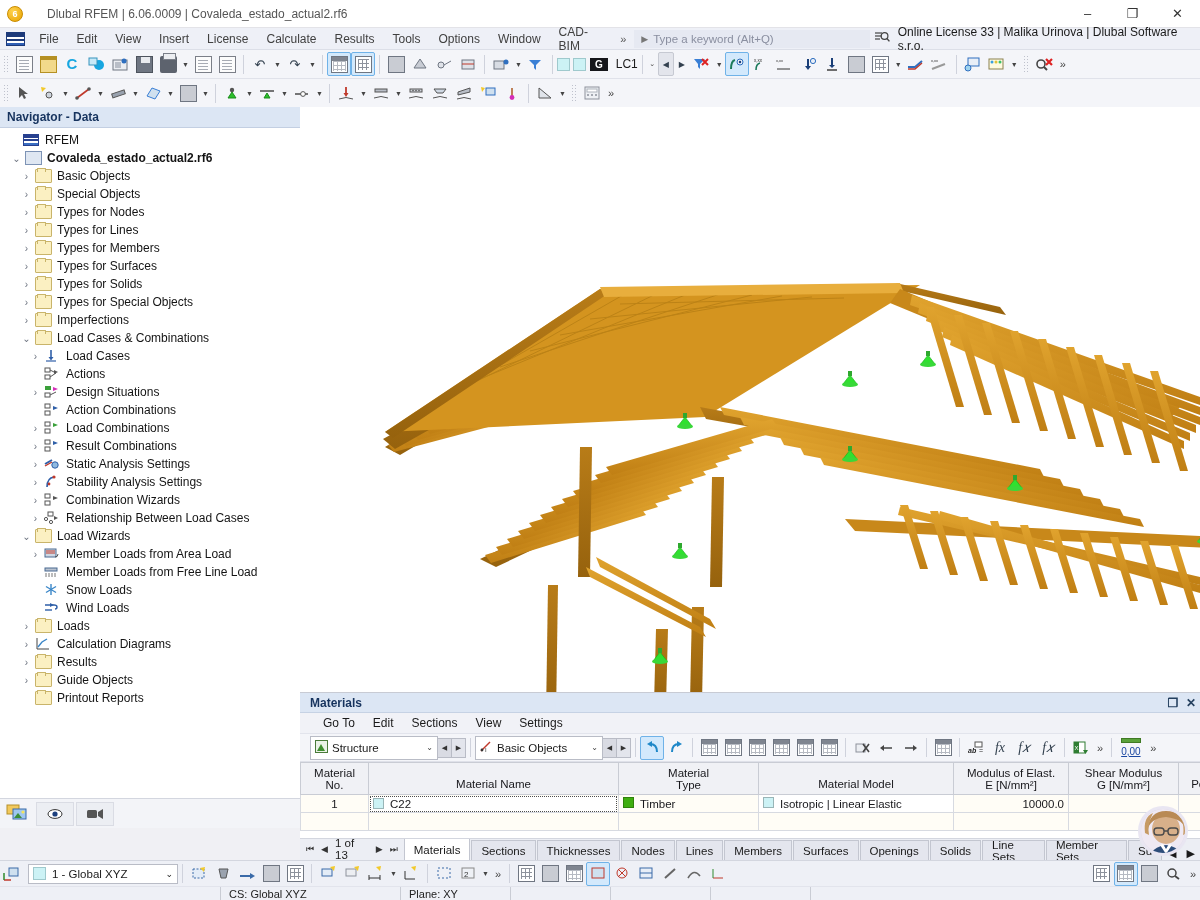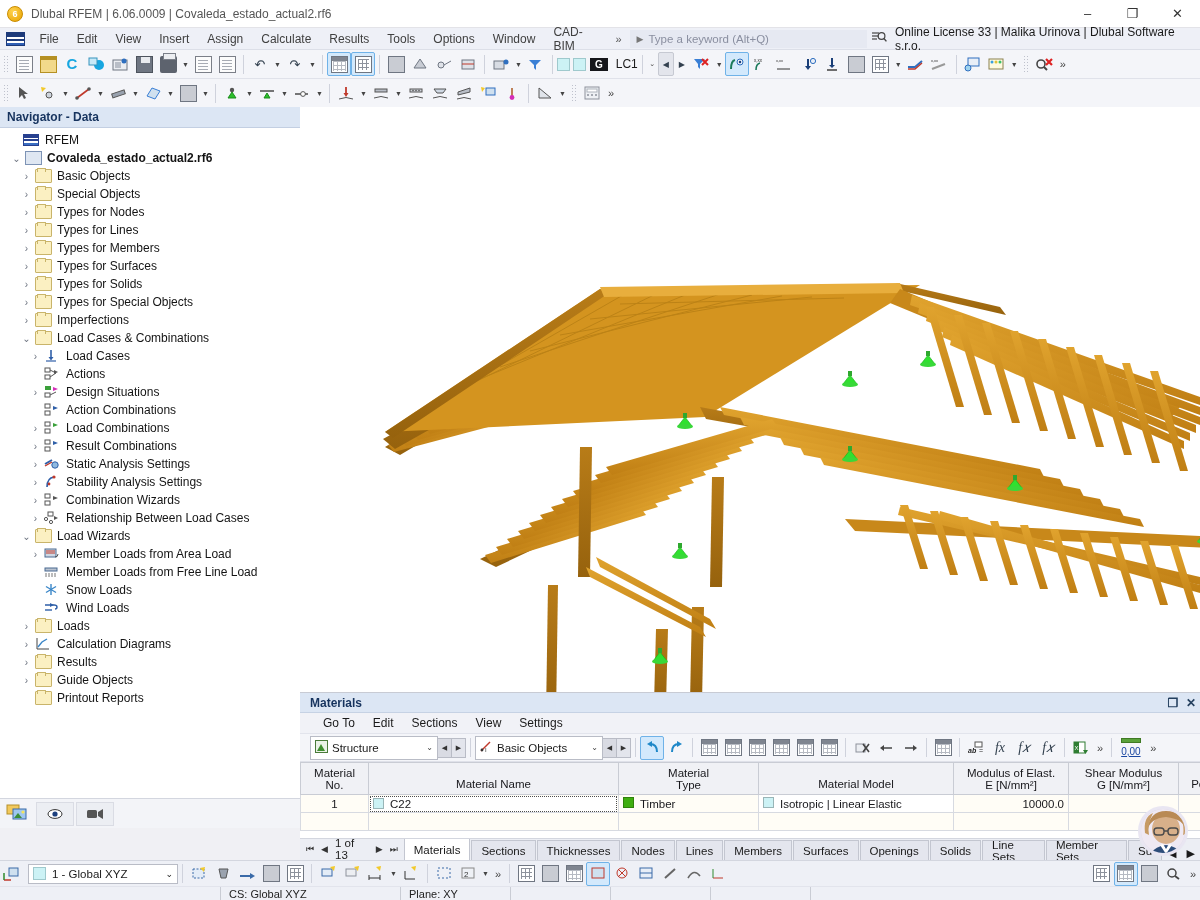--- a/index.html
+++ b/index.html
@@ -19,21 +19,21 @@
   .titlebar {
     height: 28px; background: #ffffff; display: flex; align-items: center;
     border-bottom: 1px solid #e3e3e8;
   }
   .titlebar .app-icon {
     width: 16px; height: 16px; margin: 0 8px 0 7px; border-radius: 50%;
     background: radial-gradient(circle at 35% 30%, #ffd24d, #e8a200);
     border: 1px solid #c98c00;
     font-size: 9px; color: #fff; text-align: center; line-height: 15px; font-weight: bold;
   }
-  .titlebar .title { font-size: 12px; color: #555; }
+  .titlebar .title { font-size: 12px; color: #555; margin-left: 16px; }
   .titlebar .spacer { flex: 1; }
   .winbtn {
     width: 45px; height: 28px; display: flex; align-items: center; justify-content: center;
     font-size: 13px; color: #333;
   }
 
   
   .menubar {
     height: 22px; background: #eef0f7; display: flex; align-items: center;
     border-bottom: 1px solid #dcdfe8; position: relative;
@@ -220,21 +220,21 @@
     <div class="winbtn">❐</div>
     <div class="winbtn close">✕</div>
   </div>
 
   <div class="menubar">
     <div class="menu-logo"></div>
     <div class="mi">File</div>
     <div class="mi">Edit</div>
     <div class="mi">View</div>
     <div class="mi">Insert</div>
-    <div class="mi">Assign</div>
+    <div class="mi">License</div>
     <div class="mi">Calculate</div>
     <div class="mi">Results</div>
     <div class="mi">Tools</div>
     <div class="mi">Options</div>
     <div class="mi">Window</div>
     <div class="mi">CAD-BIM</div>
     <div class="chev">»</div>
     <div class="search-box">
       <span class="search-play">▶</span>
       <span>Type a keyword (Alt+Q)</span>

